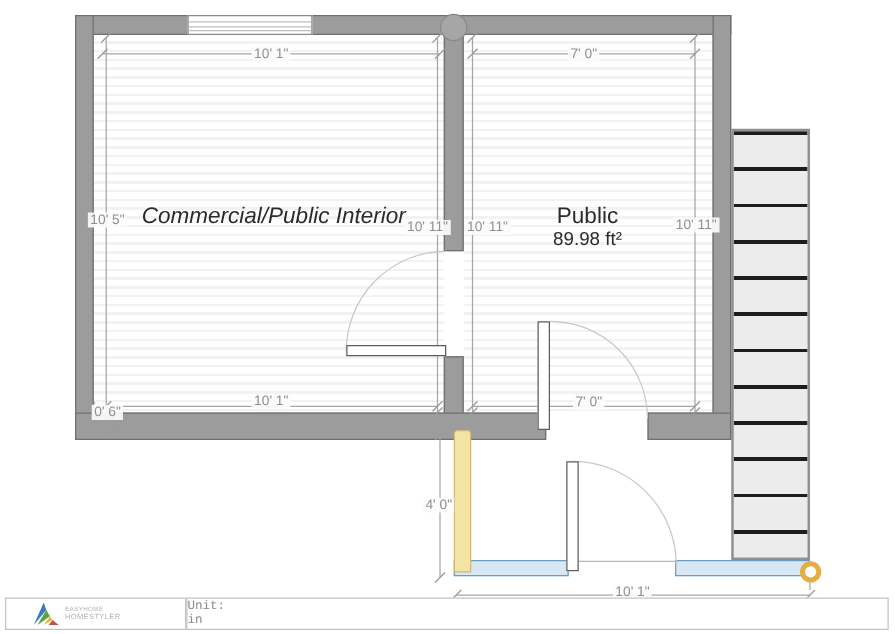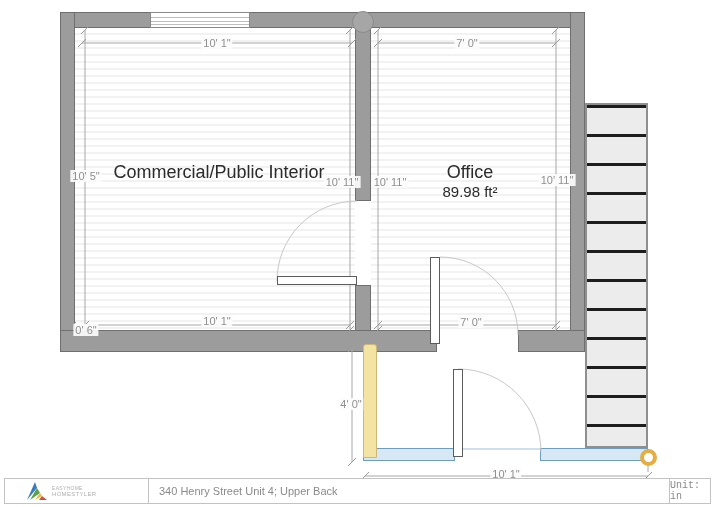--- a/index.html
+++ b/index.html
@@ -139,42 +139,39 @@
   <span class="dim" style="left:86px;top:176px;">10' 5"</span>
   <span class="dim" style="left:342px;top:182px;">10' 11"</span>
   <span class="dim" style="left:390px;top:182px;">10' 11"</span>
   <span class="dim" style="left:557px;top:180px;">10' 11"</span>
   <span class="dim" style="left:86px;top:330px;">0' 6"</span>
   <span class="dim" style="left:217px;top:321px;">10' 1"</span>
   <span class="dim" style="left:471px;top:322px;">7' 0"</span>
   <span class="dim" style="left:351px;top:404px;">4' 0"</span>
   <span class="dim" style="left:506px;top:474px;">10' 1"</span>
 
-  <div class="room-label" style="left:219px;top:162px;">
+  <div class="room-label" style="left:219px;top:162px;font-style:italic;">
     <div class="rname">Commercial/Public Interior</div>
   </div>
   <div class="room-label" style="left:470px;top:162px;">
-    <div class="rname">Office</div>
+    <div class="rname">Public</div>
     <div class="rarea">89.98 ft²</div>
   </div>
 
   <div class="footer">
     <div class="footer-cell logo-cell">
       <svg width="20" height="18" viewBox="0 0 20 18">
         <polygon points="0,18 8,0 10,6" fill="#3a7bbf"></polygon>
         <polygon points="3,18 10,6 13,11" fill="#5aa243"></polygon>
         <polygon points="8,18 13,11 15,14" fill="#e9b83c"></polygon>
         <polygon points="12,18 15,14 20,18" fill="#c75146"></polygon>
       </svg>
       <div class="logo-text">
         <div class="l1">EASYHOME</div>
         <div class="l2">HOMESTYLER</div>
       </div>
     </div>
-    <div class="footer-cell title-cell">
-      <span>340 Henry Street Unit 4; Upper Back</span>
-    </div>
     <div class="footer-cell unit-cell">
       <span>Unit: in</span>
     </div>
   </div>
 
 </div>
 
 </body></html>

